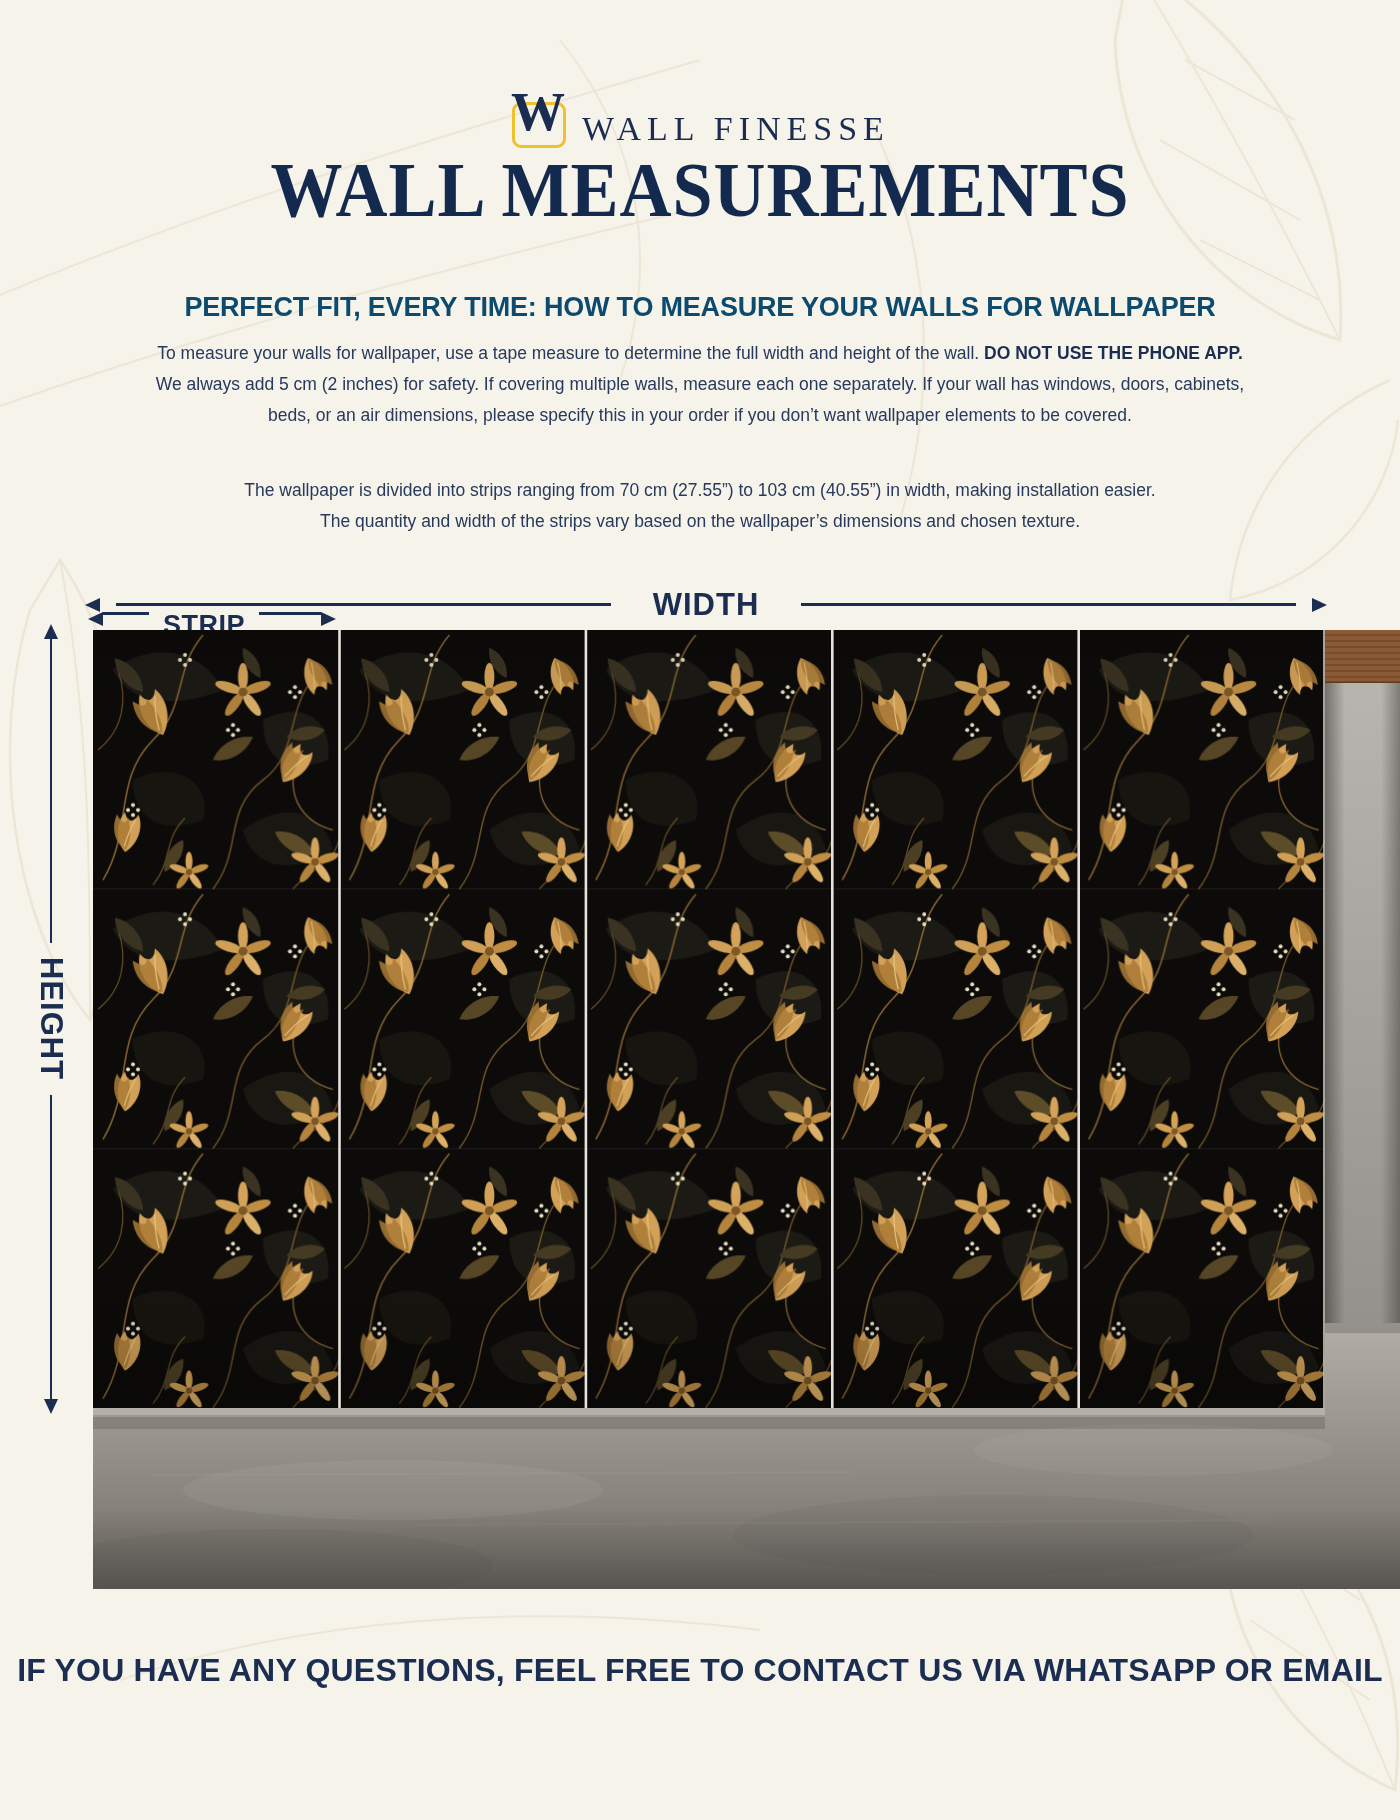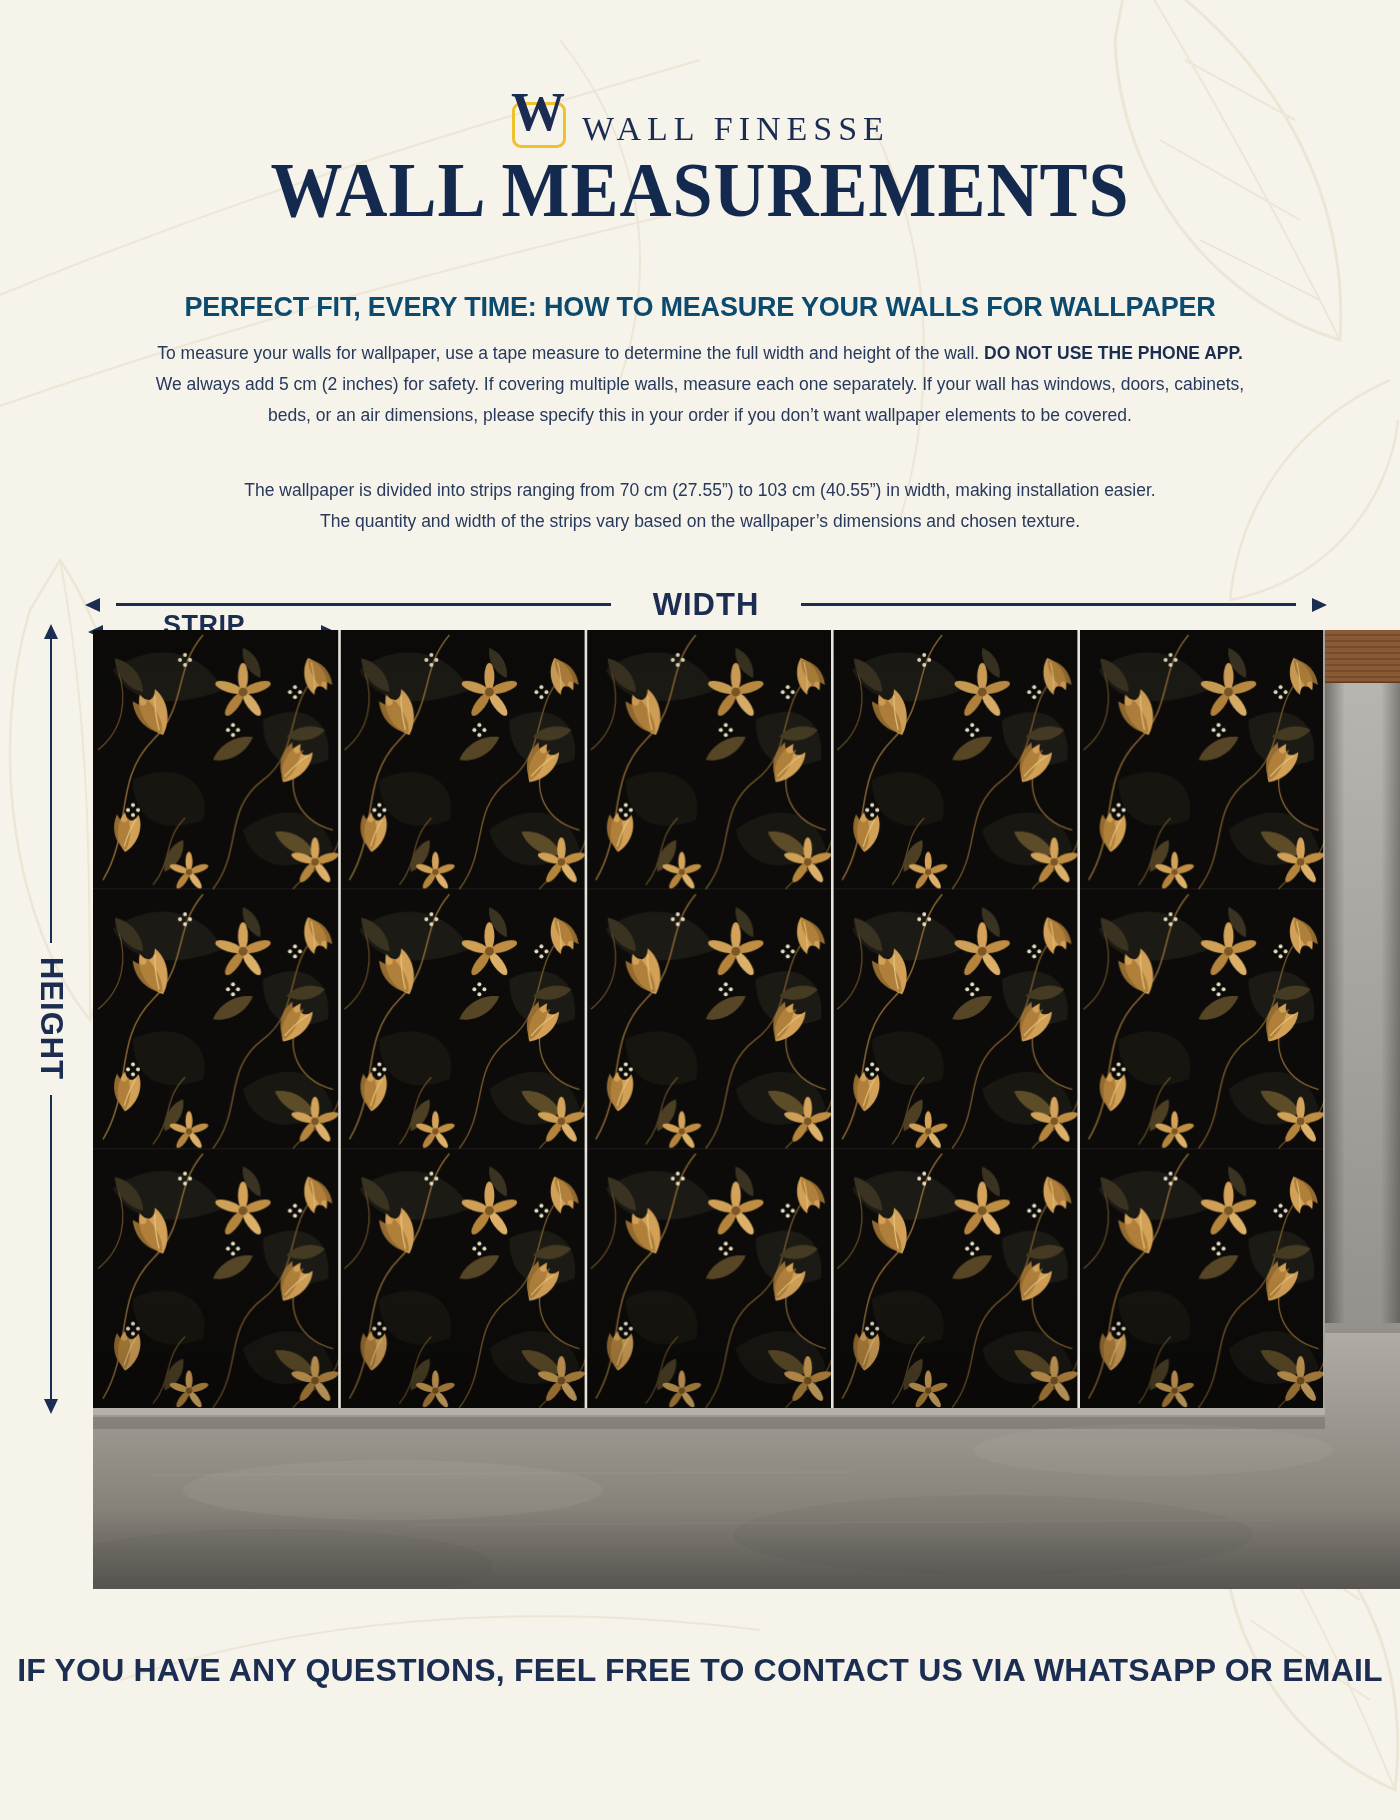--- a/index.html
+++ b/index.html
@@ -36,21 +36,21 @@
   .ah{width:0;height:0;flex:0 0 auto;}
   .ah.left{border-top:7px solid transparent;border-bottom:7px solid transparent;border-right:15px solid #1b2e52;}
   .ah.right{border-top:7px solid transparent;border-bottom:7px solid transparent;border-left:15px solid #1b2e52;}
   .ah.up{border-left:7px solid transparent;border-right:7px solid transparent;border-bottom:15px solid #1b2e52;}
   .ah.down{border-left:7px solid transparent;border-right:7px solid transparent;border-top:15px solid #1b2e52;}
 
   .width-arrow{position:absolute;top:589px;left:85px;width:1242px;display:flex;align-items:center;gap:16px;}
   .width-arrow .h-line{flex:1;}
   .width-label{font-size:31px;font-weight:800;letter-spacing:1px;padding:0 26px;line-height:31px;}
 
-  .strip-arrow{position:absolute;top:612px;left:88px;display:flex;align-items:flex-end;}
+  .strip-arrow{position:absolute;top:612px;left:88px;display:flex;align-items:flex-start;}
   .strip-arrow .sl1{width:46px;}
   .strip-arrow .sl2{width:62px;}
   .strip-label{font-size:27px;font-weight:800;letter-spacing:0.5px;padding:0 14px;line-height:27px;}
 
   .height-arrow{position:absolute;left:33px;top:624px;height:790px;width:36px;
                 display:flex;flex-direction:column;align-items:center;}
   .height-arrow .v-line{flex:1;}
   .height-label{writing-mode:vertical-rl;font-size:31px;font-weight:800;letter-spacing:1px;padding:14px 0;}
 
   

